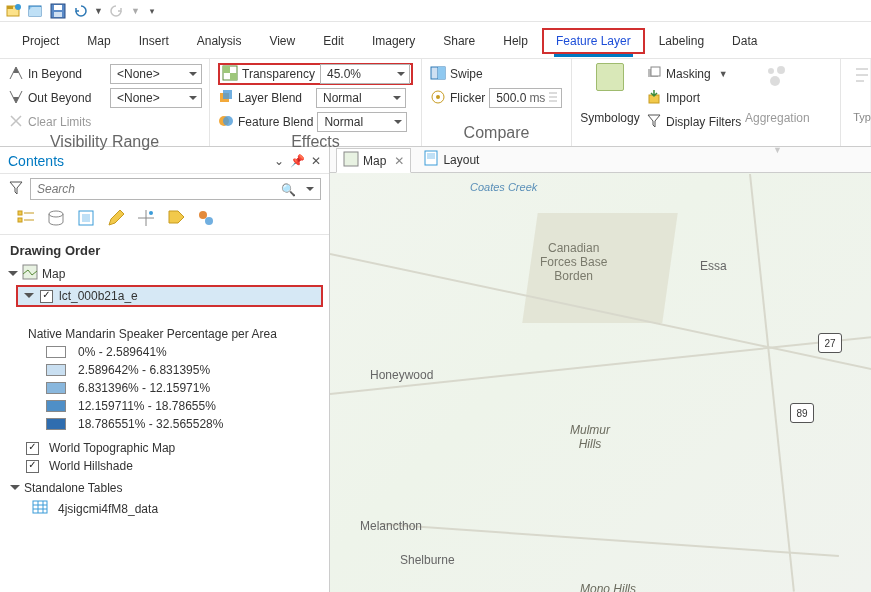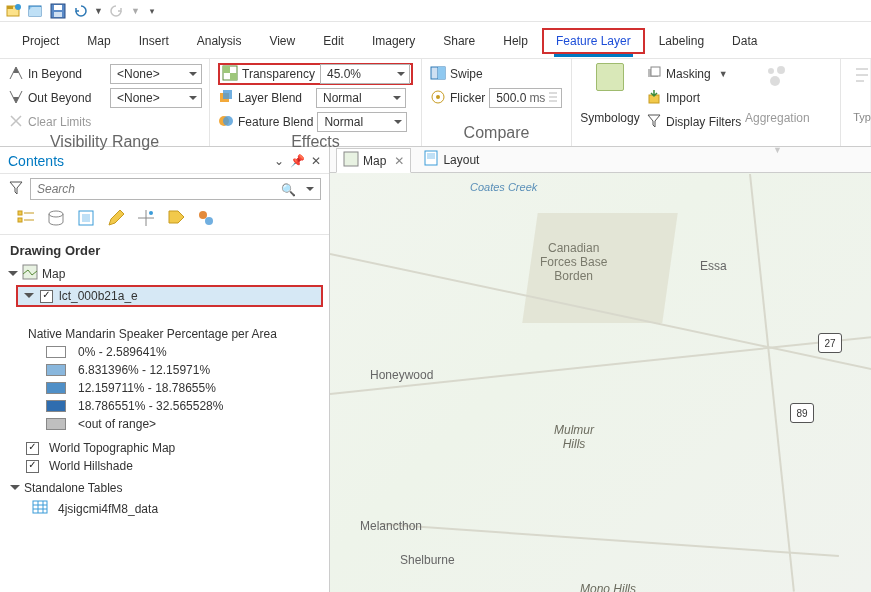--- a/index.html
+++ b/index.html
@@ -323,35 +323,35 @@
           <span>lct_000b21a_e</span>
         </div>
       </div>
       <div class="node indent1" style="font-size:12px;padding-top:20px">Native Mandarin Speaker Percentage per Area</div>
       <div id="legend-rows">
           <div class="node indent2">
             <span class="sw" style="background:#ffffff"></span>
             <span style="margin-left:8px">0% - 2.589641%</span>
           </div>
           <div class="node indent2">
+            <span class="sw" style="background:#c9dff1"></span>
+            <span style="margin-left:8px">2.589642% - 6.831395%</span>
+          </div>
+          <div class="node indent2">
             <span class="sw" style="background:#89b7dd"></span>
             <span style="margin-left:8px">6.831396% - 12.15971%</span>
           </div>
           <div class="node indent2">
             <span class="sw" style="background:#4f8fc7"></span>
             <span style="margin-left:8px">12.159711% - 18.78655%</span>
           </div>
           <div class="node indent2">
             <span class="sw" style="background:#2f6daf"></span>
             <span style="margin-left:8px">18.786551% - 32.565528%</span>
           </div>
-        </div>
-      <div class="node indent2">
-          <span class="sw" style="background:#bfbfbf"></span>
-          <span style="margin-left:8px">&lt;out of range&gt;</span>
         </div>
       <div class="node" style="padding-left:20px;margin-top:6px">
           <span class="cb checked"></span>
           <span style="margin-left:6px">World Topographic Map</span>
         </div>
       <div class="node" style="padding-left:20px">
           <span class="cb checked"></span>
           <span style="margin-left:6px">World Hillshade</span>
         </div>
       <div class="node" style="padding-left:4px;margin-top:4px">
@@ -393,21 +393,21 @@
       <div class="road" style="left:0;top:80px;width:560px;transform:rotate(12deg)"></div>
       <div class="road" style="left:0;top:220px;width:560px;transform:rotate(-6deg)"></div>
       <div class="road" style="left:50px;top:350px;width:460px;transform:rotate(4deg)"></div>
       <div class="road" style="left:420px;top:0;width:420px;height:2px;transform:rotate(84deg)"></div>
       <div class="creek" style="left:140px;top:8px">Coates Creek</div>
       <div class="maplabel" style="left:210px;top:68px;text-align:center;white-space:pre-line;color:#7a7a6c;font-style:normal">Canadian
 Forces Base
 Borden</div>
       <div class="maplabel" style="left:370px;top:86px;font-style:normal;color:#666">Essa</div>
       <div class="maplabel" style="left:40px;top:195px;font-style:normal;color:#666">Honeywood</div>
-      <div class="maplabel" style="left:224px;top:250px;white-space:pre-line;text-align:center">Mulmur
+      <div class="maplabel" style="left:240px;top:250px;white-space:pre-line;text-align:center">Mulmur
 Hills</div>
       <div class="maplabel" style="left:30px;top:346px;font-style:normal;color:#666">Melancthon</div>
       <div class="maplabel" style="left:70px;top:380px;font-style:normal;color:#666">Shelburne</div>
       <div class="maplabel" style="left:250px;top:409px">Mono Hills</div>
       <div class="shield" style="left:488px;top:160px">27</div>
       <div class="shield" style="left:460px;top:230px">89</div>
     </div>
   </div>
 </div>
 

